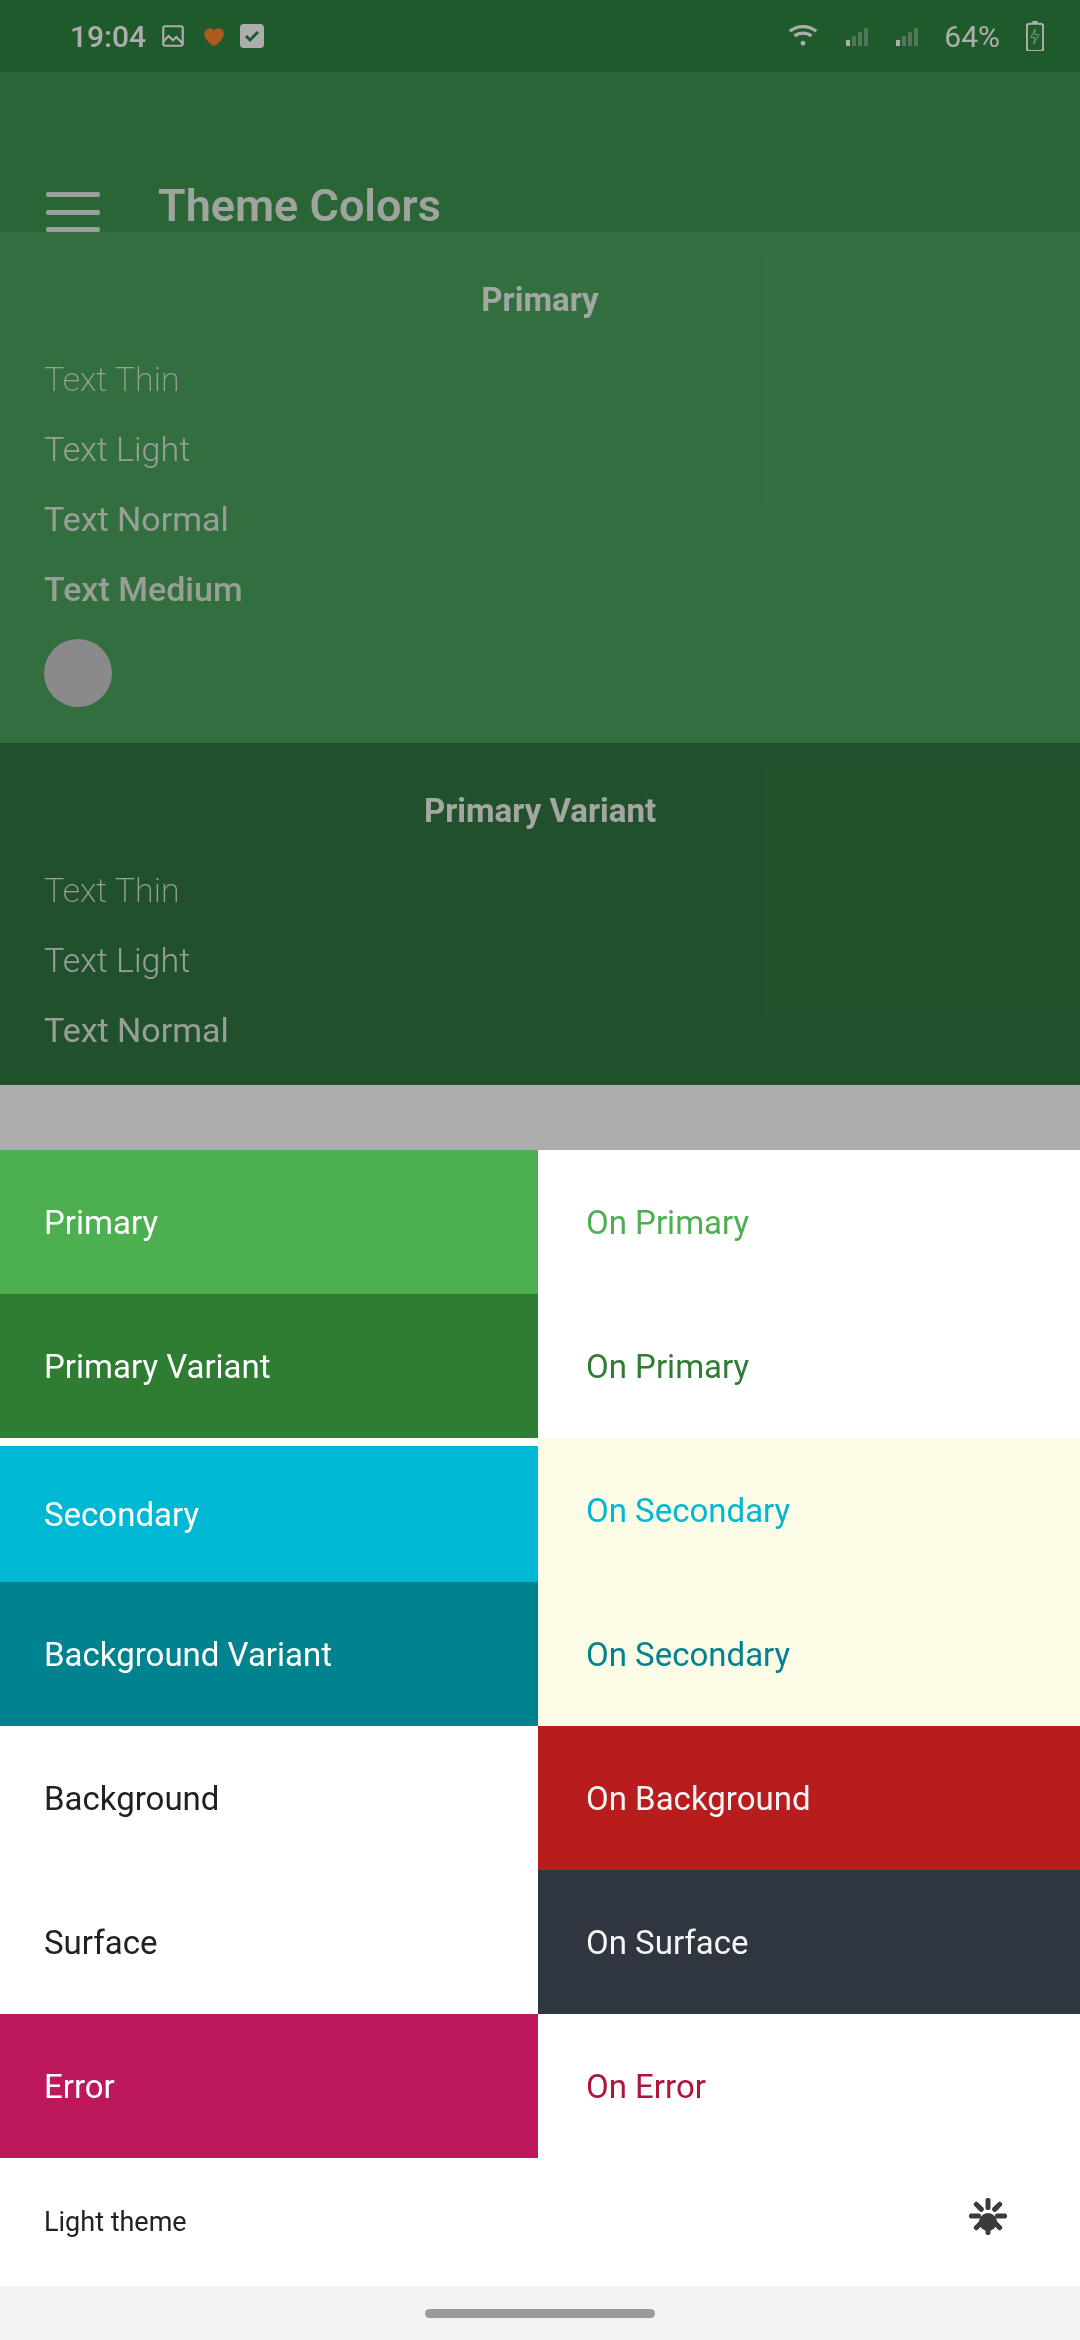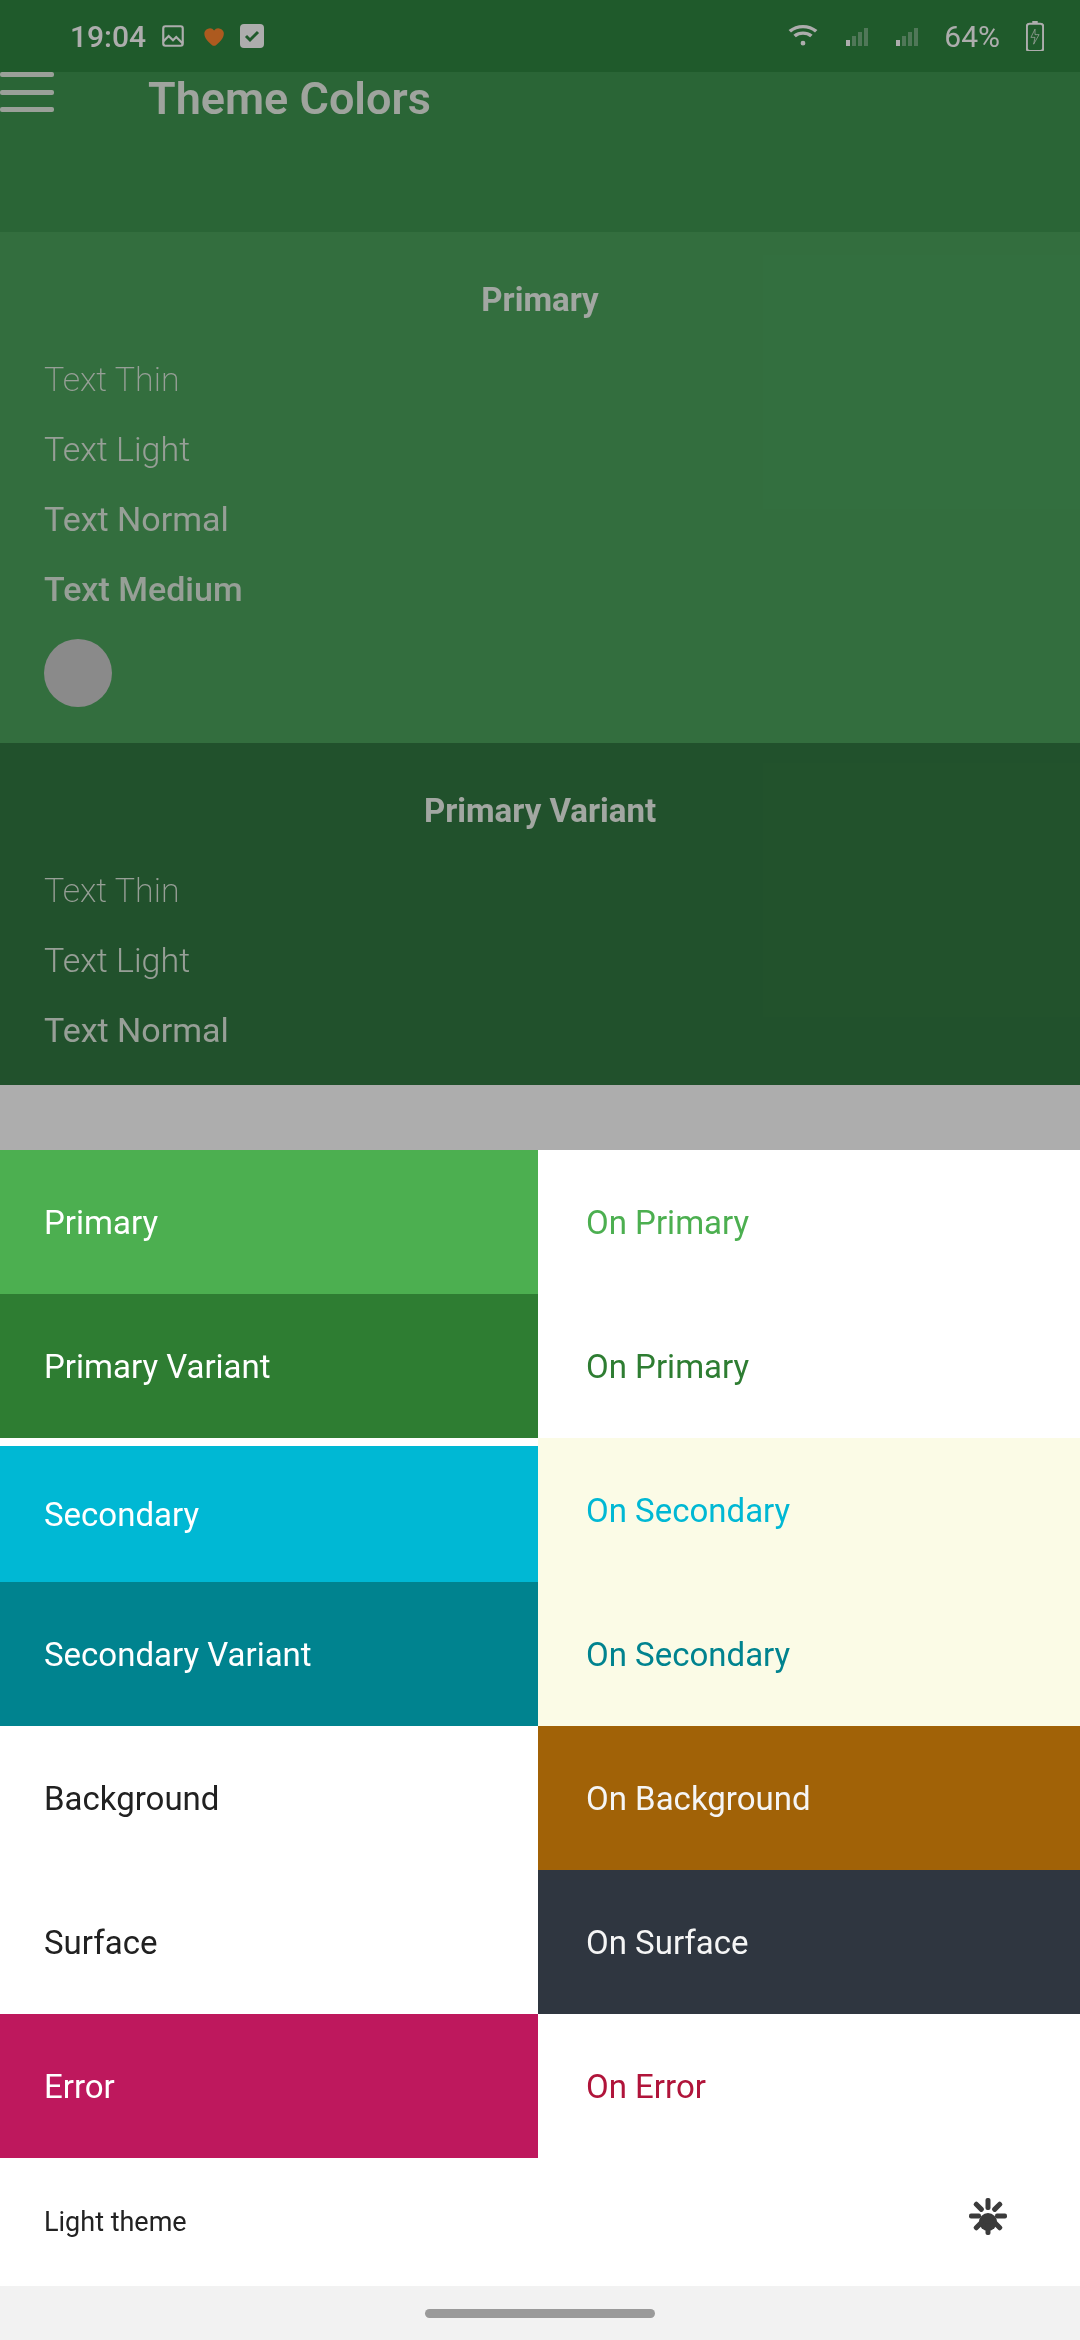--- a/index.html
+++ b/index.html
@@ -10,21 +10,21 @@
   .scrim { position: absolute; inset: 0; background: rgba(40,40,40,0.38); pointer-events: none; z-index: 5; }
 
   
   .status-bar { height: 72px; background: #1B7A2E; display: flex; align-items: center; justify-content: space-between; padding: 0 36px 0 70px; color: #fff; font-size: 30px; position: relative; z-index: 1; }
   .status-left { display: flex; align-items: center; gap: 14px; }
   .status-right { display: flex; align-items: center; gap: 26px; }
   .status-time { font-weight: 500; }
   .st-icon { display: inline-flex; }
 
   
-  .app-bar { height: 160px; background: #2C8B3F; display: flex; align-items: flex-start; gap: 94px; position: relative; z-index: 1; }
+  .app-bar { height: 160px; background: #2C8B3F; display: flex; align-items: flex-end; padding-left: 46px; gap: 58px; position: relative; z-index: 1; }
   .hamburger { width: 54px; height: 40px; display: flex; flex-direction: column; justify-content: space-between; }
   .hamburger span { height: 5px; background: #E0EADF; border-radius: 2px; }
   .app-title { color: #E8F1E7; font-size: 45px; font-weight: 600; }
 
   
   .swatch-section { padding: 48px 44px 36px; color: #E2EDE1; position: relative; z-index: 1; }
   .swatch-primary { background: #3A9A4D; }
   .swatch-primary-variant { background: #1E6B2F; }
   .swatch-title { text-align: center; font-size: 33px; font-weight: 700; margin-bottom: 40px; color: #EEF5ED; }
   .text-sample { font-size: 34px; margin-bottom: 30px; color: #DCE8DB; }
@@ -161,31 +161,31 @@
         <div class="palette-row">
           <div class="cell" style="background: rgb(0, 184, 212); color: rgb(255, 255, 255); margin-top: 8px;">
             <span>Secondary</span>
           </div>
           <div class="cell cell-right" style="background: rgb(251, 251, 230); color: rgb(0, 184, 212);">
             <span>On Secondary</span>
           </div>
         </div>
         <div class="palette-row">
           <div class="cell" style="background: rgb(0, 131, 143); color: rgb(255, 255, 255);">
-            <span>Secondary Variant</span>
+            <span>Background Variant</span>
           </div>
           <div class="cell cell-right" style="background: rgb(251, 251, 230); color: rgb(0, 131, 143);">
             <span>On Secondary</span>
           </div>
         </div>
         <div class="palette-row">
           <div class="cell" style="background: rgb(255, 255, 255); color: rgb(33, 33, 33);">
             <span>Background</span>
           </div>
-          <div class="cell cell-right" style="background: #a16207; color: rgb(245, 245, 245);">
+          <div class="cell cell-right" style="background: #b91c1c; color: rgb(245, 245, 245);">
             <span>On Background</span>
           </div>
         </div>
         <div class="palette-row">
           <div class="cell" style="background: rgb(255, 255, 255); color: rgb(33, 33, 33);">
             <span>Surface</span>
           </div>
           <div class="cell cell-right" style="background: rgb(47, 54, 64); color: rgb(245, 245, 245);">
             <span>On Surface</span>
           </div>

